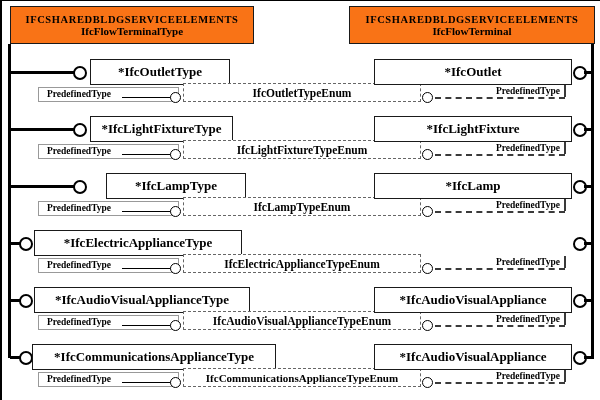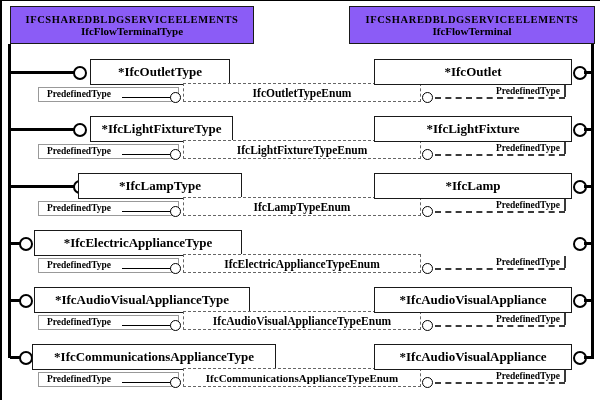--- a/index.html
+++ b/index.html
@@ -1,19 +1,19 @@
 <!DOCTYPE html>
 <html><head>
 <meta charset="utf-8">
 <style>
   html,body { margin:0; padding:0; background:#fff; }
   .page { position:relative; width:600px; height:400px; background:#fff; overflow:hidden;
           box-sizing:border-box; border-left:2px solid #000; border-top:1px solid #000;
           font-family:"Liberation Serif", serif; color:#000; }
-  .hdr { position:absolute; top:5px; height:38px; border:1.5px solid #1a1a1a; background:#8b5cf6;
+  .hdr { position:absolute; top:5px; height:38px; border:1.5px solid #1a1a1a; background:#f97316;
          box-sizing:border-box; display:flex; flex-direction:column; align-items:center; justify-content:center; }
   .hl1 { font-weight:bold; font-size:10.5px; letter-spacing:0.6px; white-space:nowrap; }
   .hl2 { font-weight:bold; font-size:11px; white-space:nowrap; }
   .trunk { position:absolute; top:43px; width:3px; height:314px; background:#000; }
   .row { position:absolute; left:0; width:600px; height:58px; }
   .ebox { position:absolute; top:0; height:26px; border:1.5px solid #1a1a1a; background:#fff;
           box-sizing:border-box; display:flex; align-items:center; justify-content:center; }
   .elabel { font-weight:bold; font-size:13px; white-space:nowrap; }
   .lattr { position:absolute; left:36px; top:28px; width:141px; height:15px; border:1px solid #999;
            box-sizing:border-box; background:#fff; }
@@ -95,21 +95,21 @@
     <div class="ebox" style="left:372px;width:198px">
         <span class="elabel">*IfcLightFixture</span>
       </div>
     <div class="bigcirc" style="left:571px"></div>
     <div class="bline" style="left:582px;width:10px"></div>
   </div>
 
   <div class="row" style="top:172px">
     <div class="bline" style="left:8px;width:64px"></div>
     <div class="bigcirc" style="left:71px"></div>
-    <div class="ebox" style="left:76px;width:164px">
+    <div class="ebox" style="left:104px;width:140px">
         <span class="elabel">*IfcLampType</span>
       </div>
     <div class="lattr">
         <span class="alabel">PredefinedType</span>
       </div>
     <div class="lline"></div>
     <div class="smallcirc" style="left:168px"></div>
     <div class="enumbox">
         <span class="enumlabel">IfcLampTypeEnum</span>
       </div>

